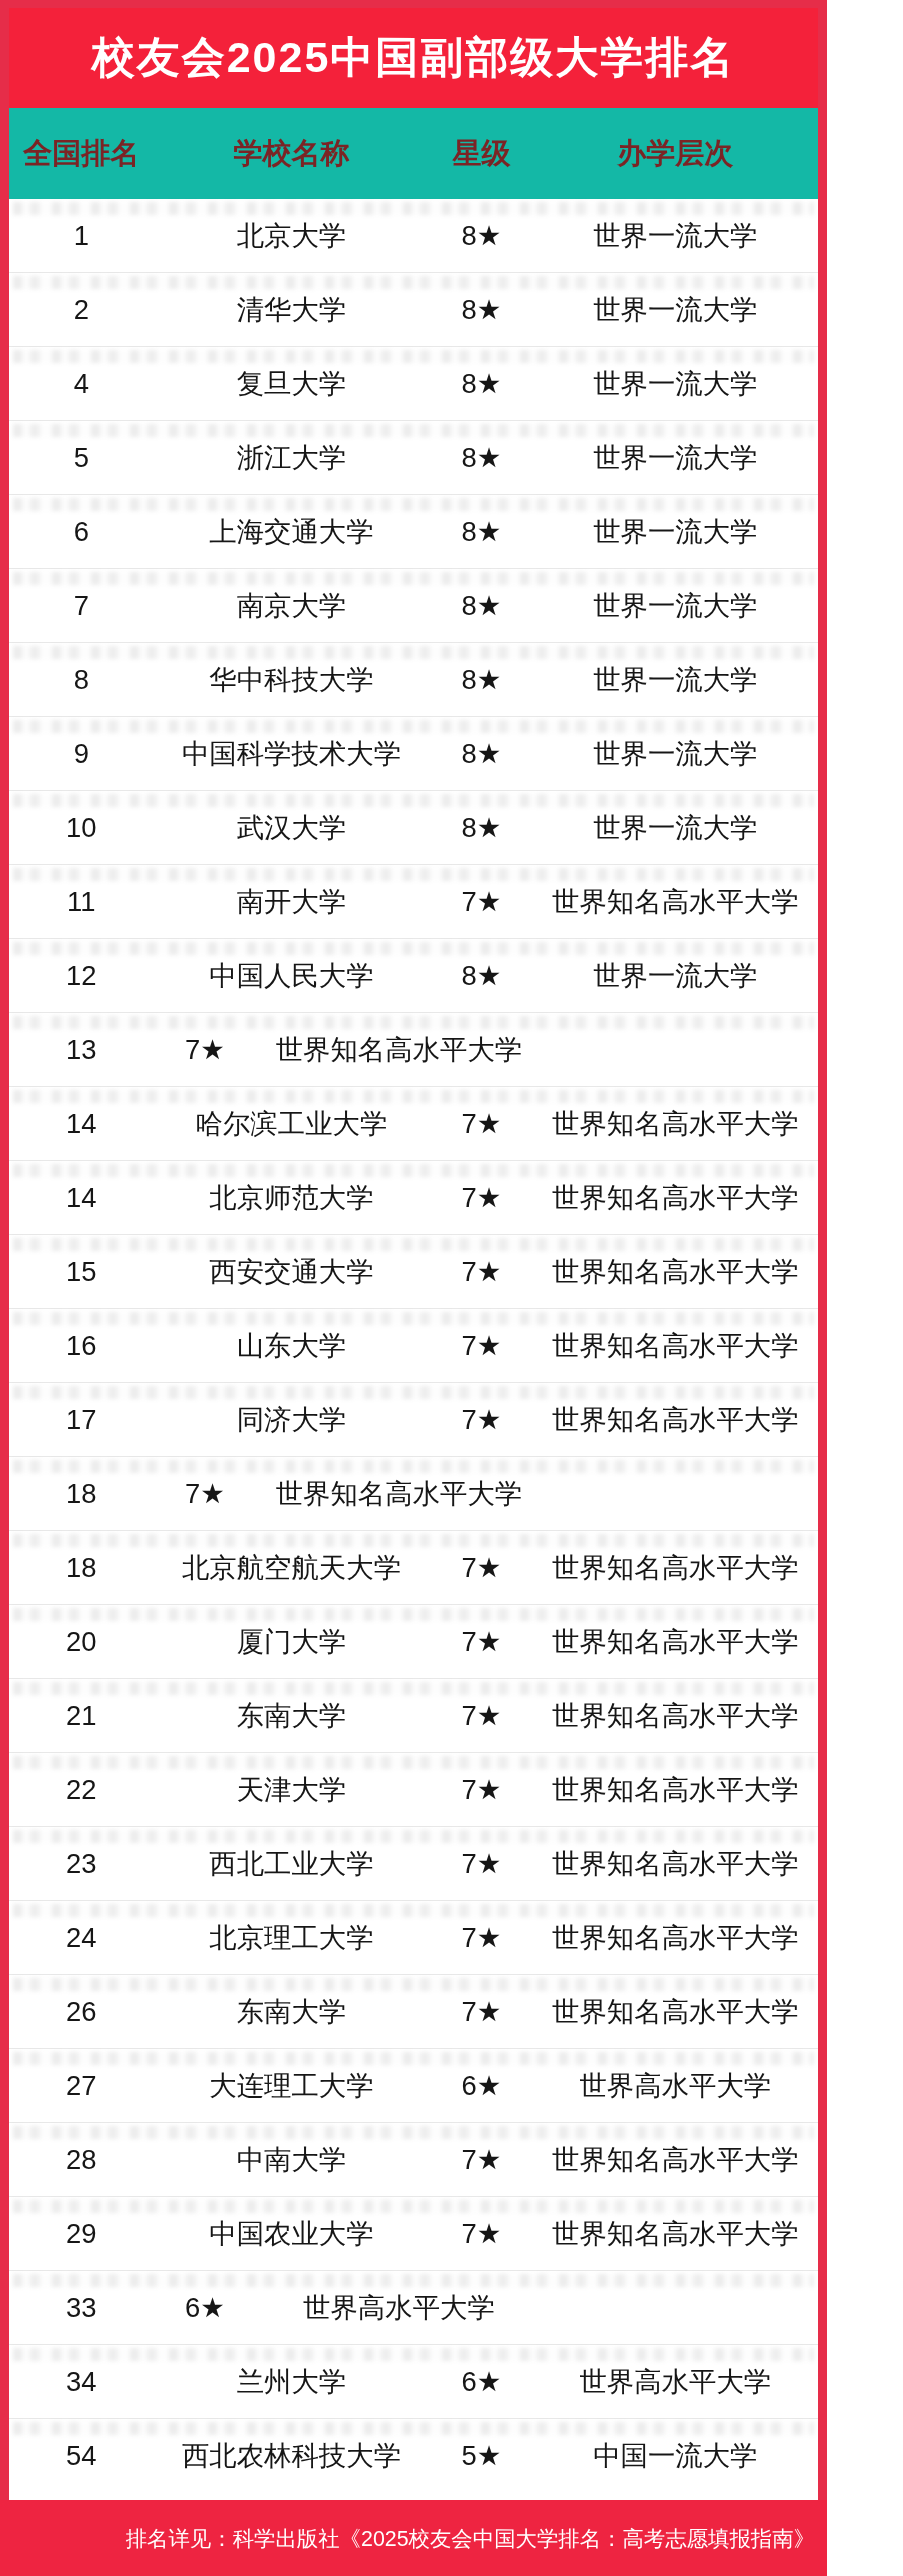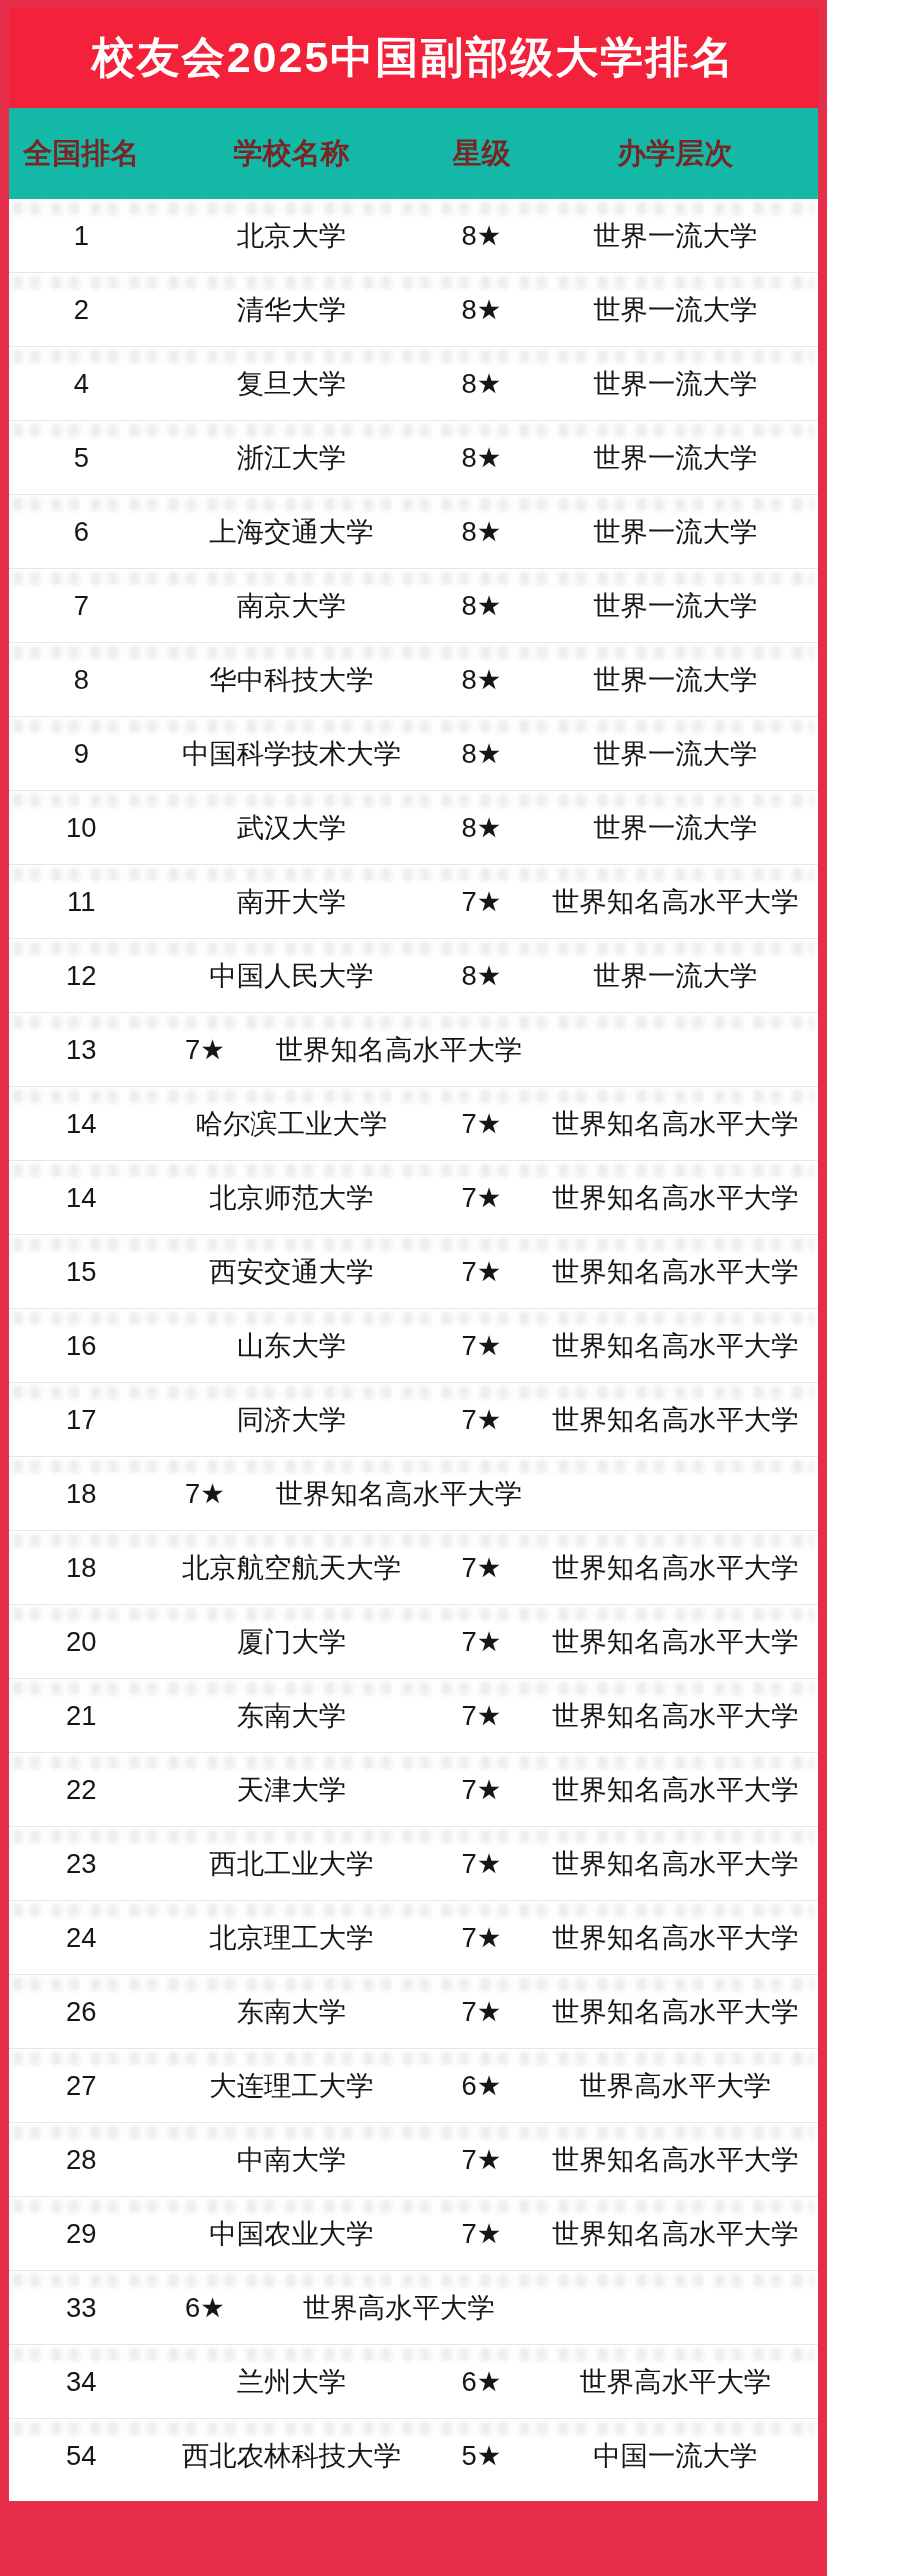--- a/index.html
+++ b/index.html
@@ -265,15 +265,18 @@
         <div class="cell col-tier">世界高水平大学</div>
       </div>
       <div class="row">
         <div class="cell col-rank">54</div>
         <div class="cell col-name">西北农林科技大学</div>
         <div class="cell col-star">5★</div>
         <div class="cell col-tier">中国一流大学</div>
       </div>
     </div>
 
+  <div class="footer">
+    <span class="footer-text">排名详见：科学出版社《2025校友会中国大学排名：高考志愿填报指南》</span>
+  </div>
 
 </div>
 
 
 </body></html>

